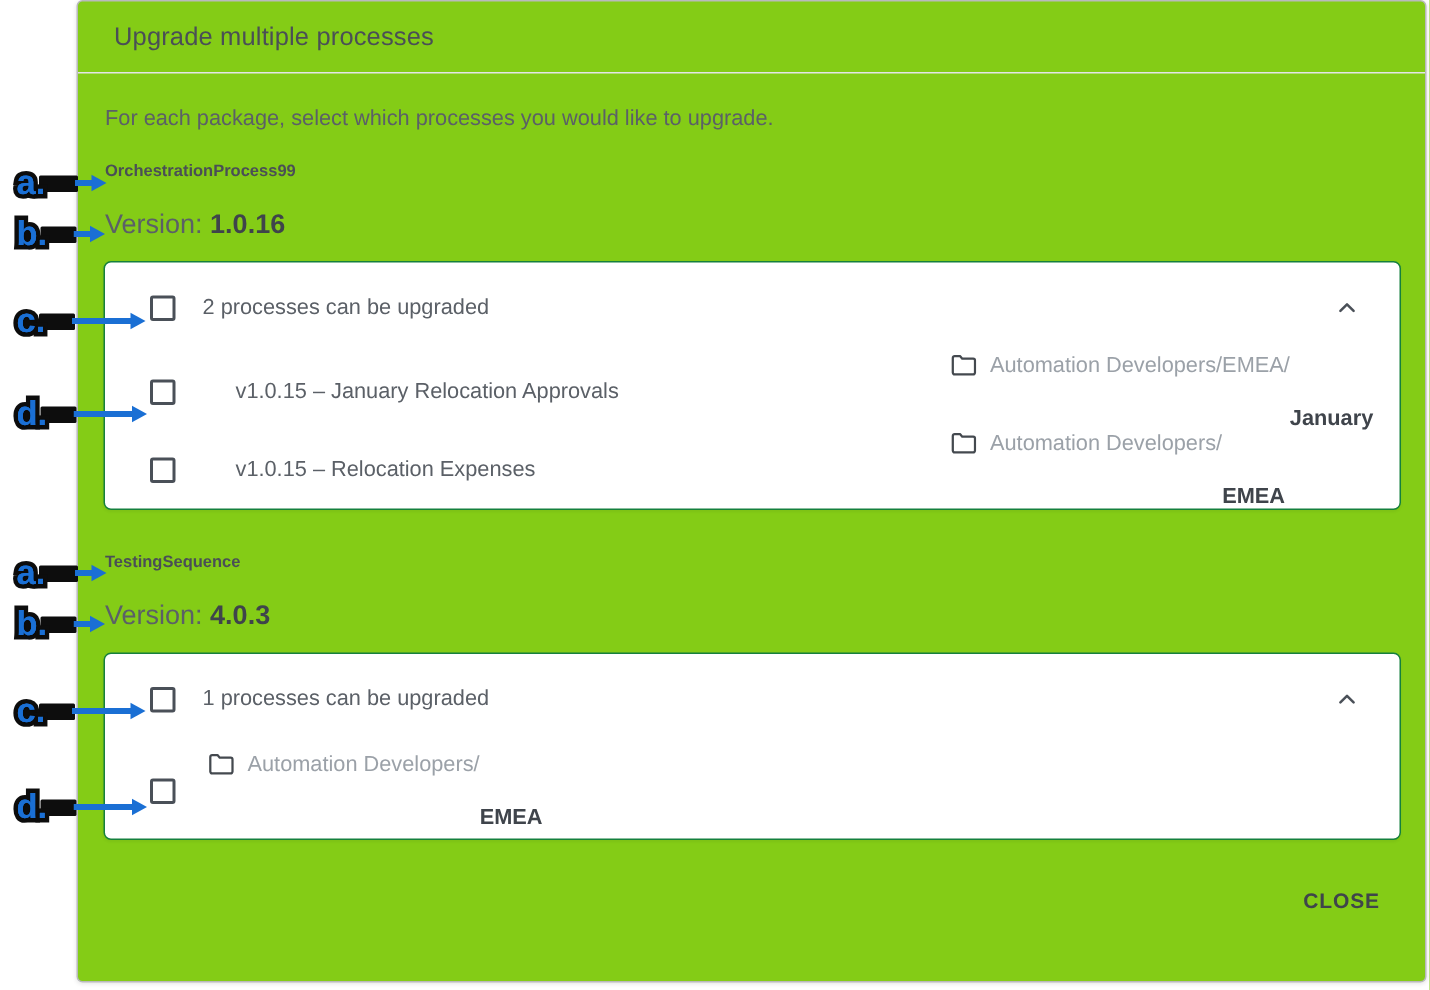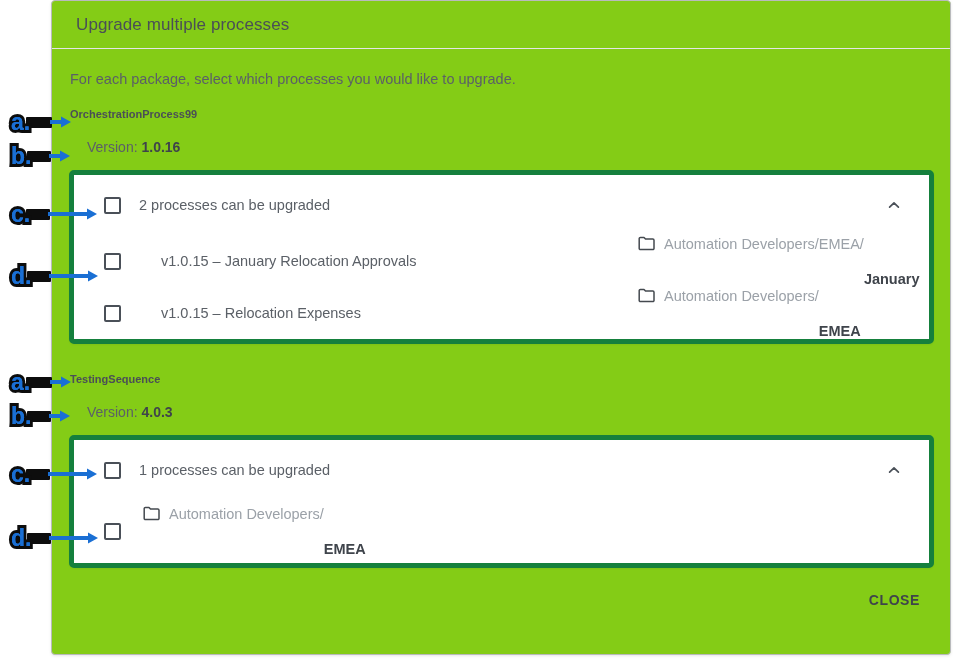--- a/index.html
+++ b/index.html
@@ -59,34 +59,34 @@
     margin-bottom: 0;
   }
   .package-name {
     font-size: 11px;
     font-weight: bold;
     color: #4a4f56;
     margin: 0 0 0 1px;
     line-height: 1;
   }
   .package-version {
-    font-size: 14px;
+    font-size: 18px;
     color: #5b6067;
-    margin: 20px 0 16px 18px;
+    margin: 20px 0 16px 1px;
     line-height: 1;
   }
   .package-version b {
     color: #3f444b;
     font-weight: bold;
   }
 
   
   .proc-card {
     background: #ffffff;
-    border: 5px solid #15803d;
+    border: 1px solid #15803d;
     border-radius: 5px;
     box-shadow: 0 1px 2px rgba(0,0,0,0.05);
     box-sizing: border-box;
     padding: 0 16px;
   }
 
   .card-summary-row {
     display: flex;
     align-items: center;
     height: 60px;

